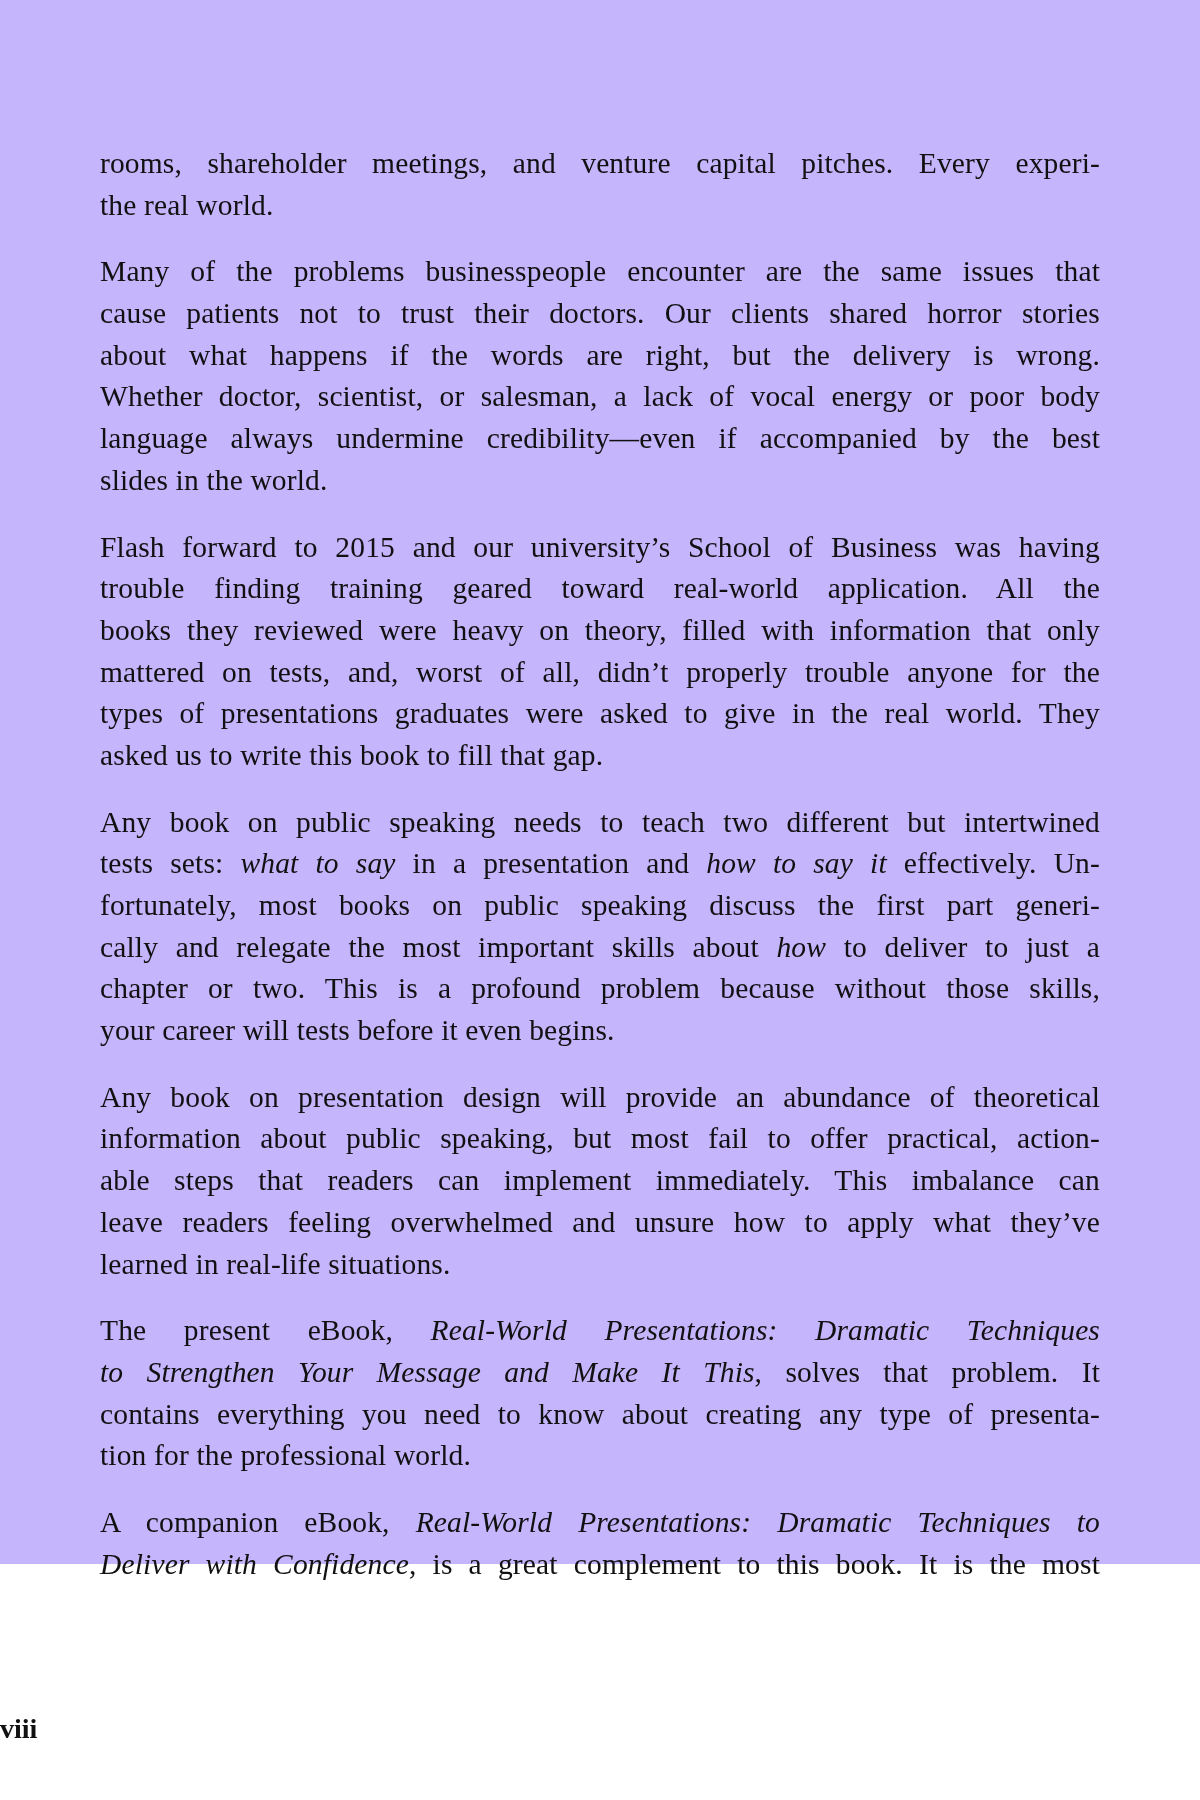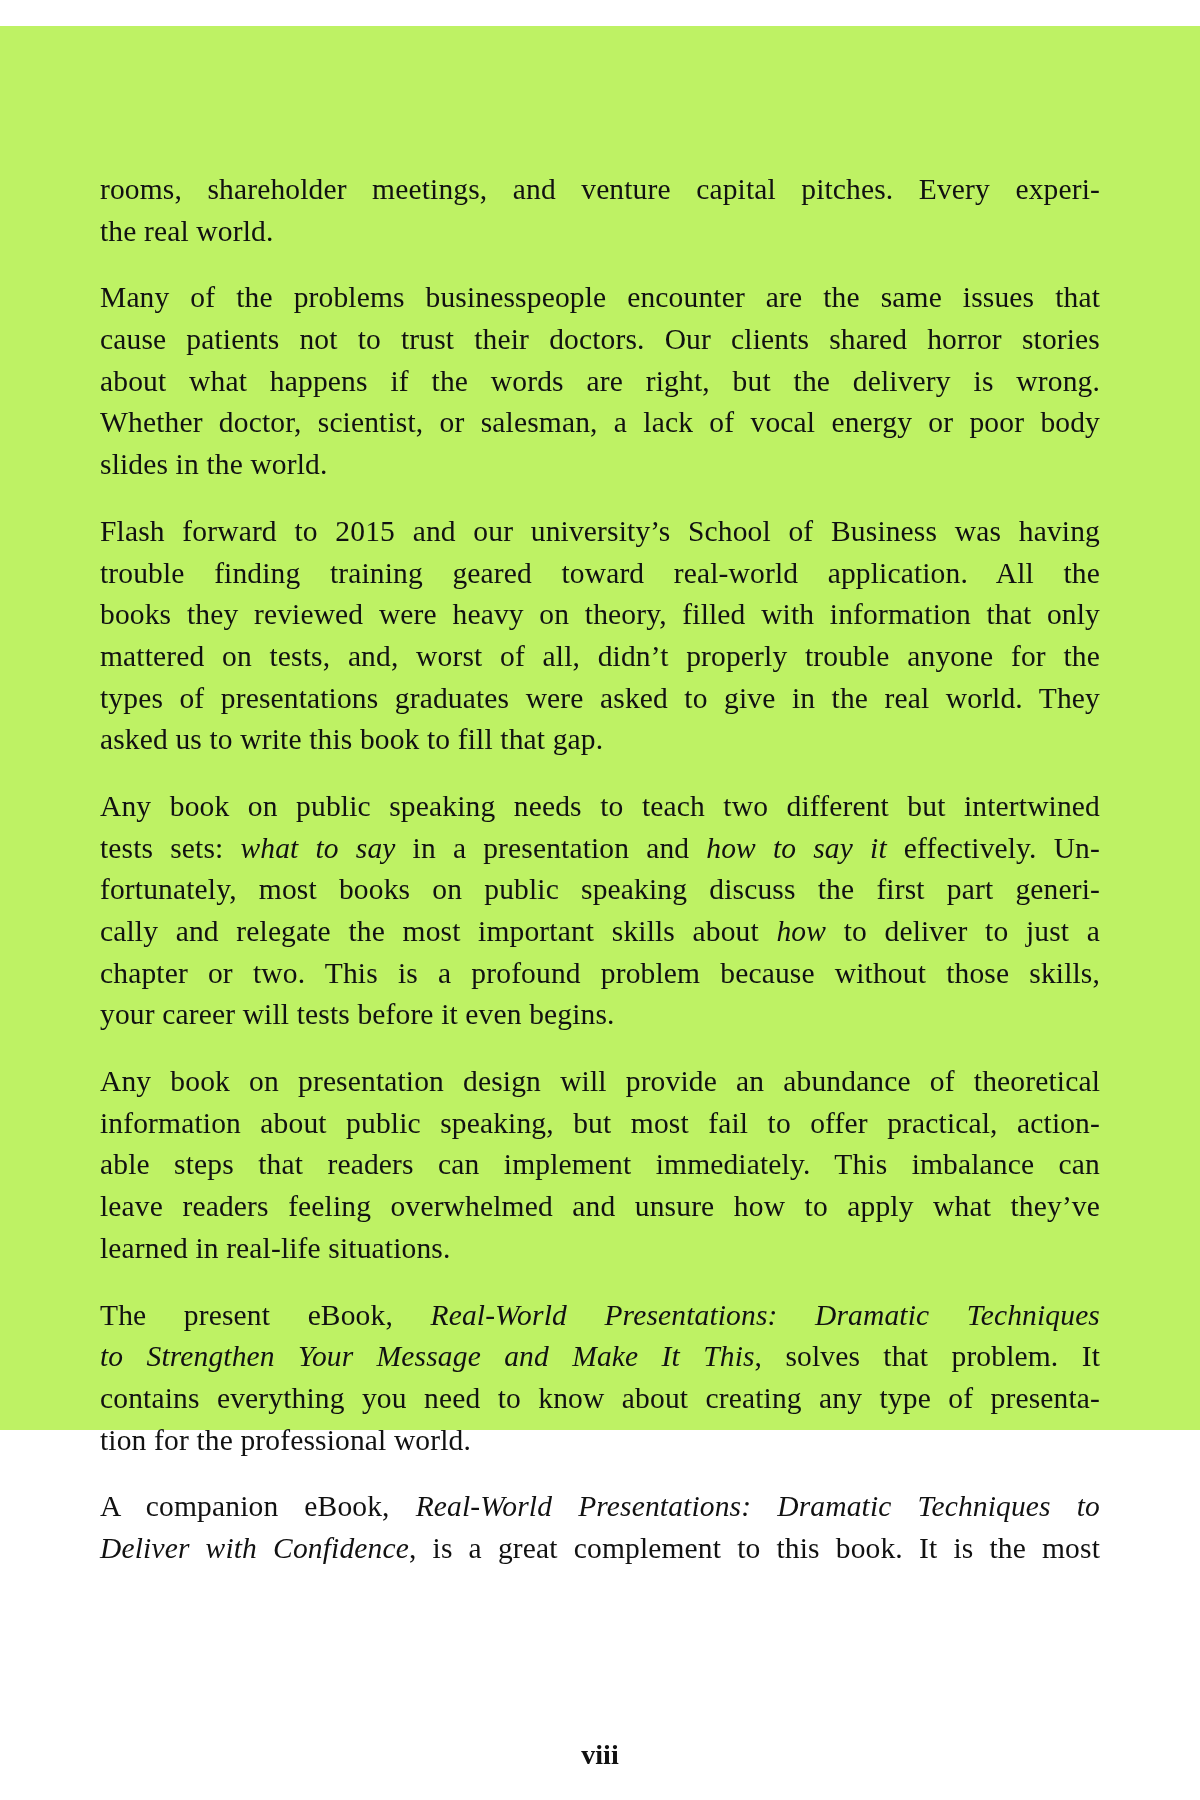--- a/index.html
+++ b/index.html
@@ -12,23 +12,22 @@
     height: 1800px;
     position: relative;
     overflow: hidden;
     color: #111111;
     font-family: "Liberation Serif", "DejaVu Serif", serif;
   }
   .page {
     position: absolute;
     left: 0; top: 0;
     width: 1200px;
-    height: 1404px;
-    background: #bef264;
-    margin-top: 26px;
+    height: 1564px;
+    background: #c4b5fd;
   }
   .text-column {
     position: absolute;
     left: 100px;
     top: 143px;
     width: 1000px;
   }
   .para {
     margin: 0 0 25px 0;
   }
@@ -49,41 +48,41 @@
     font-family: Liberation Serif, serif;
   }
   .seg-italic {
     font-style: italic;
   }
   .page-number {
     position: absolute;
     left: 0;
     width: 1200px;
     top: 1712px;
-    text-align: center;
     font-size: 28px;
     font-weight: bold;
     line-height: 34px;
     font-family: "Liberation Serif", "DejaVu Serif", serif;
   }
 </style>
 </head>
 <body>
 
 <div class="page">
   <div class="text-column" id="text-column">
       <p class="para">
         <span class="line"><span>rooms, shareholder meetings, and venture capital pitches. Every experi-</span></span>
         <span class="line last"><span>the real world.</span></span>
       </p>
       <p class="para">
         <span class="line"><span>Many of the problems businesspeople encounter are the same issues that</span></span>
         <span class="line"><span>cause patients not to trust their doctors. Our clients shared horror stories</span></span>
         <span class="line"><span>about what happens if the words are right, but the delivery is wrong.</span></span>
         <span class="line"><span>Whether doctor, scientist, or salesman, a lack of vocal energy or poor body</span></span>
+        <span class="line"><span>language always undermine credibility—even if accompanied by the best</span></span>
         <span class="line last"><span>slides in the world.</span></span>
       </p>
       <p class="para">
         <span class="line"><span>Flash forward to 2015 and our university’s School of Business was having</span></span>
         <span class="line"><span>trouble finding training geared toward real-world application. All the</span></span>
         <span class="line"><span>books they reviewed were heavy on theory, filled with information that only</span></span>
         <span class="line"><span>mattered on tests, and, worst of all, didn’t properly trouble anyone for the</span></span>
         <span class="line"><span>types of presentations graduates were asked to give in the real world. They</span></span>
         <span class="line last"><span>asked us to write this book to fill that gap.</span></span>
       </p>

